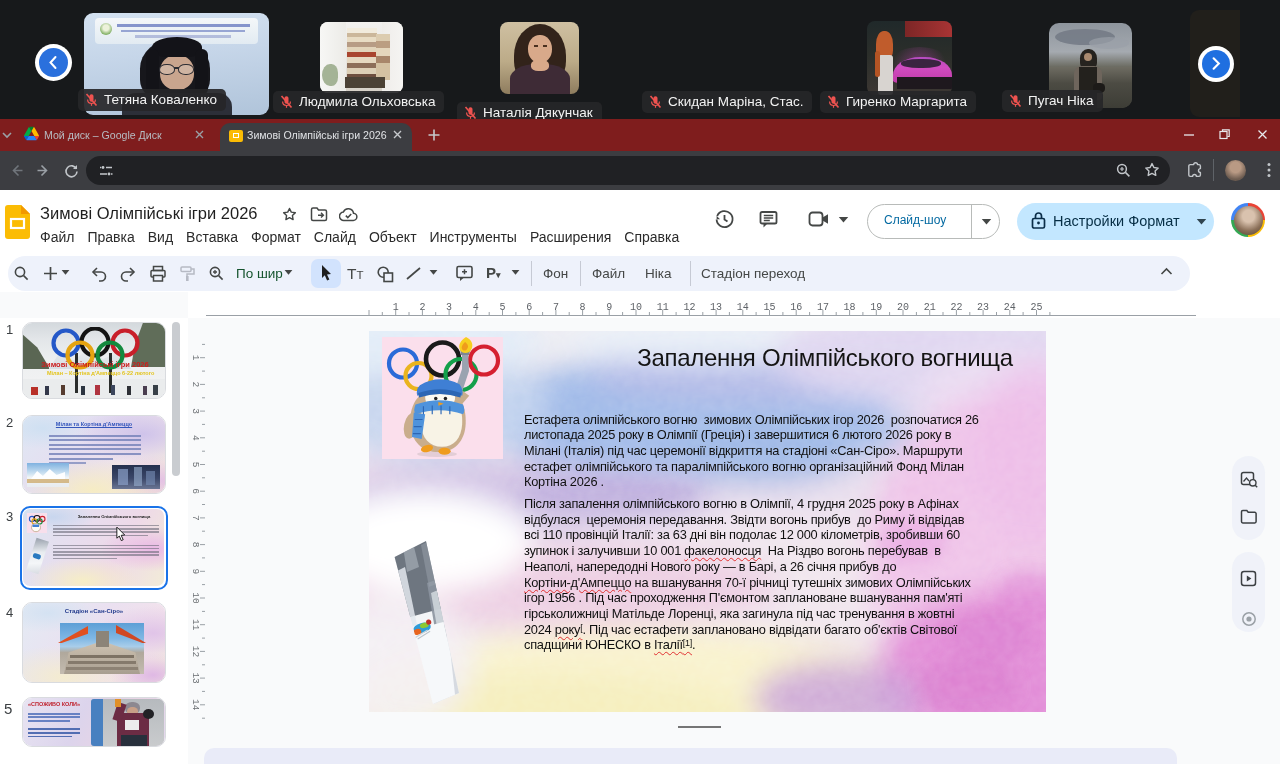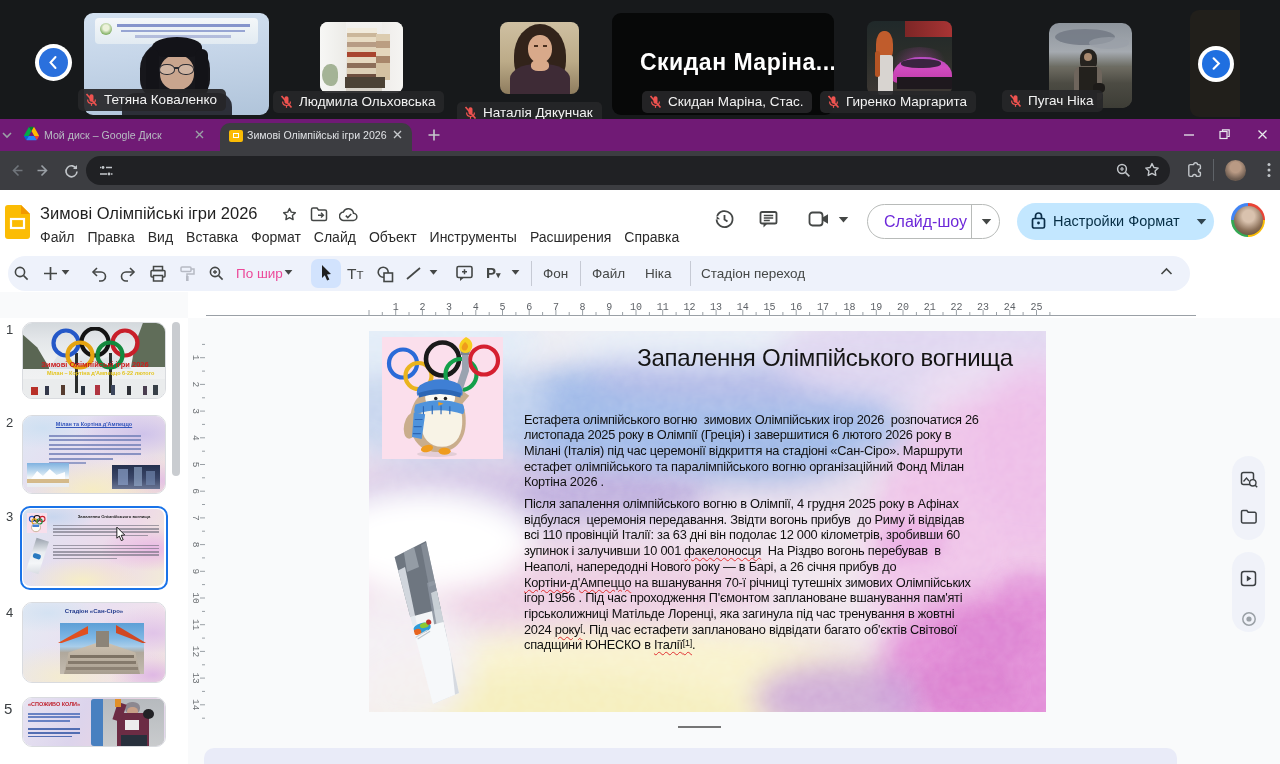--- a/index.html
+++ b/index.html
@@ -53,23 +53,20 @@
 
   <div class="a" style="left:500px;top:22px;width:79px;height:72px;border-radius:8px;overflow:hidden;background:linear-gradient(180deg,#cfc0a2 0%,#bcab88 55%,#8e7c5e 100%)">
     <div class="a" style="left:14px;top:2px;width:52px;height:64px;border-radius:50% 50% 42% 42%;background:#32231a"></div>
     <div class="a" style="left:28px;top:13px;width:24px;height:28px;border-radius:48%;background:#d8a98a"></div>
     <div class="a" style="left:10px;top:42px;width:60px;height:32px;border-radius:45% 45% 0 0;background:#3e2b36"></div>
     <div class="a" style="left:31px;top:38px;width:18px;height:11px;border-radius:40%;background:#d8a989"></div>
     <div class="a" style="left:34px;top:23px;width:3.5px;height:2.2px;background:#4a3020"></div>
     <div class="a" style="left:43px;top:23px;width:3.5px;height:2.2px;background:#4a3020"></div>
   </div>
 
-  <div class="a" style="left:612px;top:13px;width:222px;height:102px;border-radius:9px;overflow:hidden;background:#070808">
-    <div class="a" style="left:28px;top:36px;width:200px;font-size:23px;font-weight:bold;color:#fff;letter-spacing:.5px">Скидан  Маріна...</div>
-  </div>
 
   <div class="a" style="left:867px;top:21px;width:85px;height:74px;border-radius:8px;overflow:hidden;background:linear-gradient(180deg,#20292a 0%,#2b2e2a 45%,#3c3733 100%)">
     <div class="a" style="left:38px;top:0;width:47px;height:16px;background:linear-gradient(90deg,#7c2626,#a83434)"></div>
     <div class="a" style="left:20px;top:26px;width:65px;height:40px;border-radius:50%;background:radial-gradient(circle,rgba(216,72,200,.45),rgba(216,72,200,0) 70%)"></div>
     <div class="a" style="left:26px;top:36px;width:59px;height:26px;border-radius:46% 46% 10% 10%/70% 70% 10% 10%;background:linear-gradient(180deg,#b44cc0,#d04cc0 40%,#c03aa8 100%)"></div>
     <div class="a" style="left:34px;top:38px;width:40px;height:9px;border-radius:45%;background:#3a2440"></div>
     <div class="a" style="left:30px;top:56px;width:55px;height:12px;background:#1e181e"></div>
     <div class="a" style="left:9px;top:10px;width:17px;height:28px;border-radius:46% 46% 30% 30%;background:#c05c2c"></div>
     <div class="a" style="left:11px;top:34px;width:15px;height:40px;background:#d8d4d0;border-radius:3px"></div>
     <div class="a" style="left:8px;top:30px;width:5px;height:26px;background:#b45424;border-radius:3px"></div>
@@ -124,21 +121,21 @@
           <path d="M7.5 11.5v2.3" stroke="#ef5350" stroke-width="1.2"></path>
           <path d="M2.5 2l10 11.5" stroke="#ef5350" stroke-width="1.6"></path>
         </svg>Гиренко Маргарита</div>
   <div class="lbl" style="left:1002px;top:90px"><svg width="15" height="16" viewBox="0 0 15 16">
           <path d="M7.5 2.2c-1.2 0-2 .9-2 2v3.6c0 1.1.8 2 2 2s2-.9 2-2V4.2c0-1.1-.8-2-2-2z" fill="#ef5350"></path>
           <path d="M3.6 7.6c0 2.2 1.7 3.9 3.9 3.9s3.9-1.7 3.9-3.9" stroke="#ef5350" stroke-width="1.2" fill="none"></path>
           <path d="M7.5 11.5v2.3" stroke="#ef5350" stroke-width="1.2"></path>
           <path d="M2.5 2l10 11.5" stroke="#ef5350" stroke-width="1.6"></path>
         </svg>Пугач Ніка</div>
 </div>
-<div class="a" style="left:0;top:119px;width:1280px;height:32px;background:#701a75">
+<div class="a" style="left:0;top:119px;width:1280px;height:32px;background:#7f1d1d">
   <svg class="a" style="left:1px;top:9px" width="12" height="14" viewBox="0 0 12 14">
         <path d="M2 5l4 4 4-4" stroke="#9aa0a6" stroke-width="1.6" fill="none"></path>
       </svg>
   <svg class="a" style="left:24px;top:7px" width="15" height="15" viewBox="0 0 87.3 78">
         <path d="M6.6 66.85l3.85 6.65c.8 1.4 1.95 2.5 3.3 3.3L27.5 53H0c0 1.55.4 3.1 1.2 4.5z" fill="#0066da"></path>
         <path d="M43.65 25L29.9 1.2c-1.35.8-2.5 1.9-3.3 3.3l-25.4 44A9.06 9.06 0 000 53h27.5z" fill="#00ac47"></path>
         <path d="M73.55 76.8c1.35-.8 2.5-1.9 3.3-3.3l1.6-2.75L86.1 57.5c.8-1.4 1.2-2.95 1.2-4.5H59.798l5.852 11.5z" fill="#ea4335"></path>
         <path d="M43.65 25L57.4 1.2C56.05.4 54.5 0 52.9 0H34.4c-1.6 0-3.15.45-4.5 1.2z" fill="#00832d"></path>
         <path d="M59.8 53H27.5L13.75 76.8c1.35.8 2.9 1.2 4.5 1.2h50.8c1.6 0 3.15-.45 4.5-1.2z" fill="#2684fc"></path>
         <path d="M73.4 26.5l-12.7-22c-.8-1.4-1.95-2.5-3.3-3.3L43.65 25 59.8 53h27.45c0-1.55-.4-3.1-1.2-4.5z" fill="#ffba00"></path>
@@ -236,21 +233,21 @@
         <path d="M5.8 6.4h9.4M5.8 9h9.4M5.8 11.4h6" stroke="#444746" stroke-width="1.5"></path>
       </svg>
   <svg class="a" style="left:808px;top:21px" width="22" height="17" viewBox="0 0 22 17">
         <rect x="1.5" y="1.5" width="13" height="13" rx="3" fill="none" stroke="#444746" stroke-width="1.8"></rect>
         <path d="M14.5 6.5l5.5-3.2v9.4l-5.5-3.2z" fill="#444746"></path>
       </svg>
   <svg class="a" style="left:838px;top:26px" width="11" height="7" viewBox="0 0 11 7">
         <path d="M0.8 1 H10.2 L5.5 6.4z" fill="#444746"></path>
       </svg>
   <div class="a" style="left:867px;top:14px;width:133px;height:35px;border:1px solid #b8bbb9;border-radius:18px"></div>
-  <div class="a" style="left:884px;top:23px;font-size:16px;color:#6d28d9">Слайд-шоу</div>
+  <div class="a" style="left:884px;top:23px;font-size:12px;color:#0369a1">Слайд-шоу</div>
   <div class="a" style="left:971px;top:15px;width:1px;height:33px;background:#b8bbb9"></div>
   <svg class="a" style="left:981px;top:28px" width="11" height="7" viewBox="0 0 11 7">
         <path d="M0.8 1 H10.2 L5.5 6.4z" fill="#444746"></path>
       </svg>
   <div class="a" style="left:1017px;top:13px;width:197px;height:37px;border-radius:19px;background:#c3e7ff"></div>
   <svg class="a" style="left:1031px;top:21px" width="15" height="19" viewBox="0 0 15 19">
         <rect x="1.5" y="7.5" width="12" height="9.5" rx="1.6" fill="none" stroke="#0b2e49" stroke-width="1.7"></rect>
         <path d="M4.5 7.5V5a3 3 0 0 1 6 0v2.5" fill="none" stroke="#0b2e49" stroke-width="1.7"></path>
         <circle cx="7.5" cy="12" r="1.4" fill="#0b2e49"></circle>
       </svg>
@@ -289,21 +286,21 @@
   <svg class="a" style="left:179px;top:9px" width="17" height="18" viewBox="0 0 17 18">
         <rect x="2" y="2" width="10" height="4.5" rx="1" fill="none" stroke="#b6bac4" stroke-width="1.5"></rect>
         <path d="M12 4h3v5h-7v2" fill="none" stroke="#b6bac4" stroke-width="1.5"></path>
         <rect x="7" y="11" width="2.6" height="5" fill="#b6bac4"></rect>
       </svg>
   <svg class="a" style="left:208px;top:9px" width="17" height="17" viewBox="0 0 17 17">
         <circle cx="7" cy="7" r="4.6" stroke="#444746" stroke-width="1.6" fill="none"></circle>
         <path d="M10.6 10.6l4 4" stroke="#444746" stroke-width="1.6"></path>
         <path d="M5 7h4M7 5v4" stroke="#444746" stroke-width="1.3"></path>
       </svg>
-  <div class="a" style="left:236px;top:10px;font-size:13.5px;color:#ec4899">По шир</div>
+  <div class="a" style="left:236px;top:10px;font-size:13.5px;color:#14532d">По шир</div>
   <svg class="a" style="left:284px;top:13px" width="9" height="6" viewBox="0 0 9 6">
         <path d="M0.6 0.9 H8.4 L4.5 5.8z" fill="#444746"></path>
       </svg>
   <div class="a" style="left:311px;top:3px;width:30px;height:29px;background:#d2e3fd;border-radius:7px"></div>
   <svg class="a" style="left:320px;top:8px" width="13" height="19" viewBox="0 0 13 19">
         <path d="M2 1l9 9-4 .4 2.4 5.2-2.3 1-2.3-5.3L2 14z" fill="#1f1f1f"></path>
       </svg>
   <div class="a" style="left:347px;top:9px;font-size:15.5px;color:#444746">T<span style="font-size:11.5px">T</span></div>
   <svg class="a" style="left:376px;top:9px" width="18" height="18" viewBox="0 0 18 18">
         <circle cx="7.2" cy="7.2" r="5" fill="none" stroke="#444746" stroke-width="1.6"></circle>

